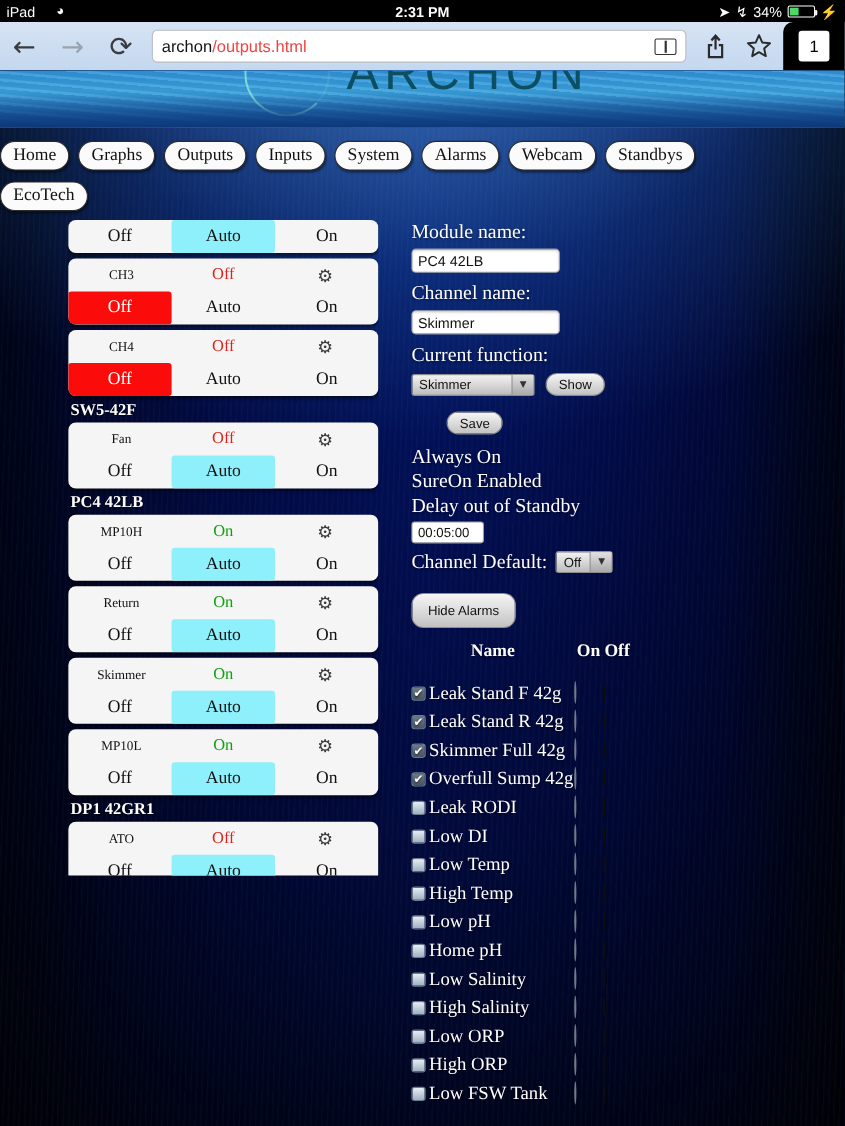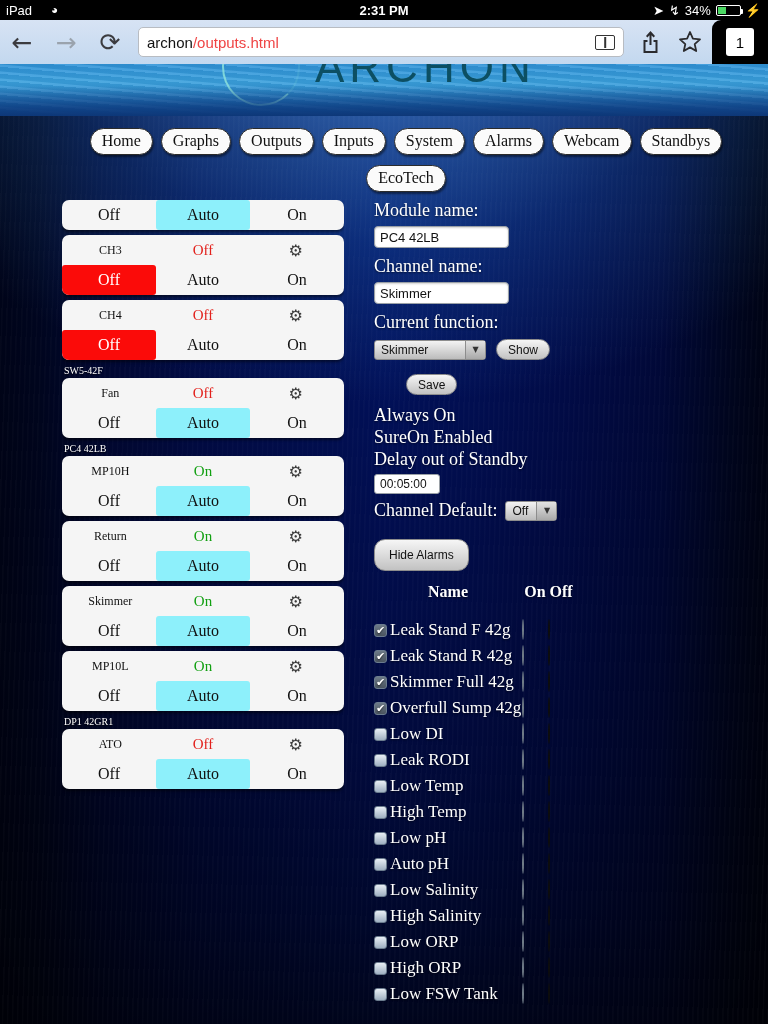--- a/index.html
+++ b/index.html
@@ -102,38 +102,38 @@
     border:2px solid rgba(140,225,220,0.85); border-radius:50%;
     border-right-color: rgba(140,225,220,0.15);
     border-top-color: rgba(140,225,220,0.25);
   }
   #banner .fade{
     position:absolute; left:0; right:0; bottom:0; height:30px;
     background:linear-gradient(to bottom, rgba(14,70,140,0) 0%, rgba(13,58,126,0.85) 75%, rgba(13,55,120,1) 100%);
   }
 
   
-  #navrow1, #navrow2 { position:absolute; width:768px; display:flex; justify-content:center; gap:8px;padding-left:44px; }
+  #navrow1, #navrow2 { position:absolute; width:768px; display:flex; gap:8px; }
   #navrow1 { top: 64px; }
   #navrow2 { top: 101px; }
   .pill {
     background:#fbfbfb; border:1.5px solid #2b2b2b; border-radius:14px;
     padding: 2px 11px 3px; font-family:"Liberation Serif", serif; font-size:16px; color:#111;
     box-shadow: 1px 2px 2px rgba(0,0,0,0.45);
     line-height:1.25;
   }
 
   
   #leftcol {
     position:absolute; left:62px; top:136px; width:282px; height:596px;
     overflow:hidden;
   }
   .group-label {
-    color:#ffffff; font-family:"Liberation Serif", serif; font-weight:normal;
-    font-size:10px; margin: 2px 0 2px 2px; text-shadow:0 1px 1px rgba(0,0,0,0.7);
+    color:#ffffff; font-family:"Liberation Serif", serif; font-weight:bold;
+    font-size:15px; margin: 2px 0 2px 2px; text-shadow:0 1px 1px rgba(0,0,0,0.7);
   }
   .chan-card {
     background:#f5f5f5; border-radius:7px; margin-bottom:5px;
     box-shadow: 0 2px 3px rgba(0,0,0,0.5);
     overflow:hidden;
   }
   .chan-top {
     display:grid; grid-template-columns: 1fr 1fr 1fr; align-items:center;
     height:30px; padding: 0 2px;
   }
@@ -474,36 +474,36 @@
               <div class="nm">
                 <span class="cb checked"></span>
                 <span>Overfull Sump 42g</span>
               </div>
               <div><span class="radio"></span></div>
               <div><span class="radio sel"></span></div>
             </div>
             <div class="alarm-row">
               <div class="nm">
                 <span class="cb"></span>
+                <span>Leak RODI</span>
+              </div>
+              <div><span class="radio"></span></div>
+              <div><span class="radio sel"></span></div>
+            </div>
+            <div class="alarm-row">
+              <div class="nm">
+                <span class="cb"></span>
                 <span>Low DI</span>
               </div>
               <div><span class="radio"></span></div>
               <div><span class="radio sel"></span></div>
             </div>
             <div class="alarm-row">
               <div class="nm">
                 <span class="cb"></span>
-                <span>Leak RODI</span>
-              </div>
-              <div><span class="radio"></span></div>
-              <div><span class="radio sel"></span></div>
-            </div>
-            <div class="alarm-row">
-              <div class="nm">
-                <span class="cb"></span>
                 <span>Low Temp</span>
               </div>
               <div><span class="radio"></span></div>
               <div><span class="radio sel"></span></div>
             </div>
             <div class="alarm-row">
               <div class="nm">
                 <span class="cb"></span>
                 <span>High Temp</span>
               </div>
@@ -514,21 +514,21 @@
               <div class="nm">
                 <span class="cb"></span>
                 <span>Low pH</span>
               </div>
               <div><span class="radio"></span></div>
               <div><span class="radio sel"></span></div>
             </div>
             <div class="alarm-row">
               <div class="nm">
                 <span class="cb"></span>
-                <span>Auto pH</span>
+                <span>Home pH</span>
               </div>
               <div><span class="radio"></span></div>
               <div><span class="radio sel"></span></div>
             </div>
             <div class="alarm-row">
               <div class="nm">
                 <span class="cb"></span>
                 <span>Low Salinity</span>
               </div>
               <div><span class="radio"></span></div>

